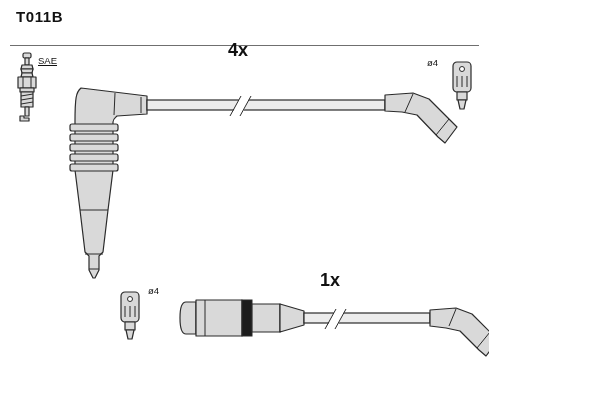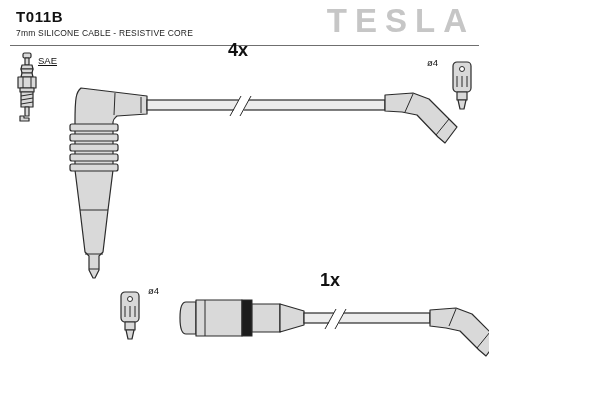--- a/index.html
+++ b/index.html
@@ -23,22 +23,20 @@
   .ln{stroke:var(--part-outline);stroke-width:1;fill:none;}
   .gap{fill:#fff;stroke:none;}
   .hole{fill:#fff;stroke:var(--part-outline);stroke-width:1;}
 </style>
 </head>
 <body>
 
 <div class="page">
 
   <div class="abs part-number">T011B</div>
-  <div class="abs subtitle">7mm SILICONE CABLE - RESISTIVE CORE</div>
-  <div class="abs brand">TESLA</div>
   <div class="abs divider"></div>
 
   <svg class="abs" style="left:12px;top:52px;" width="30" height="80" viewBox="0 0 30 80">
     <rect class="part" x="11" y="1" width="8" height="5" rx="1.5"></rect>
     <rect class="part" x="13" y="6" width="4" height="7"></rect>
     <path class="part" d="M10,13 h10 l1,4 h-12 z"></path>
     <path class="part" d="M9,17 h12 l-1,4 h-10 z"></path>
     <path class="part" d="M10,21 h10 l1,4 h-12 z"></path>
     <rect class="part" x="6" y="25" width="18" height="11"></rect>
     <line class="ln" x1="11" y1="25" x2="11" y2="36"></line>

